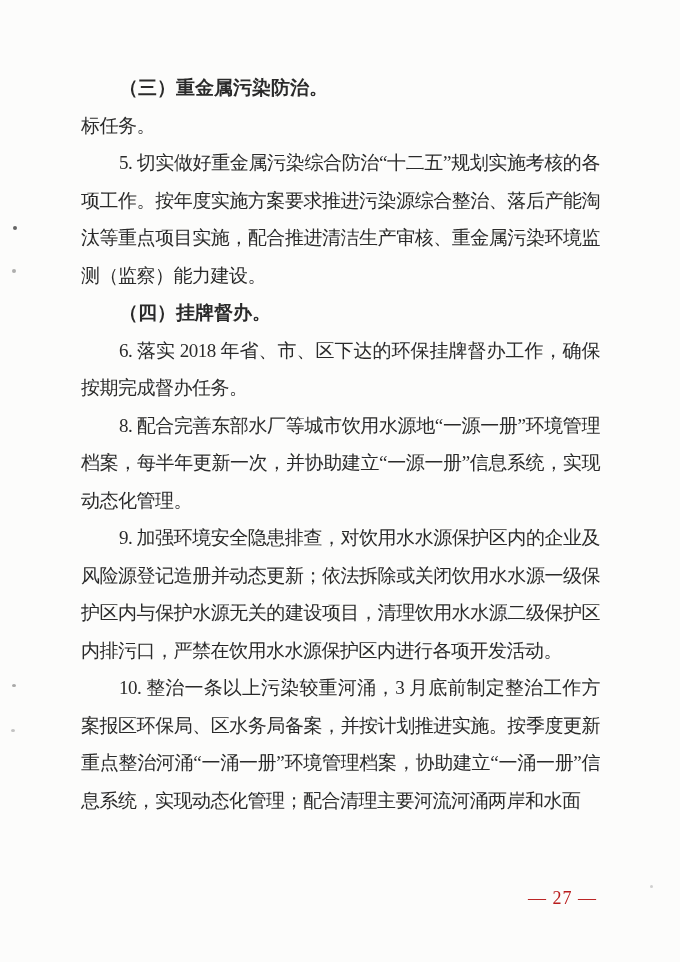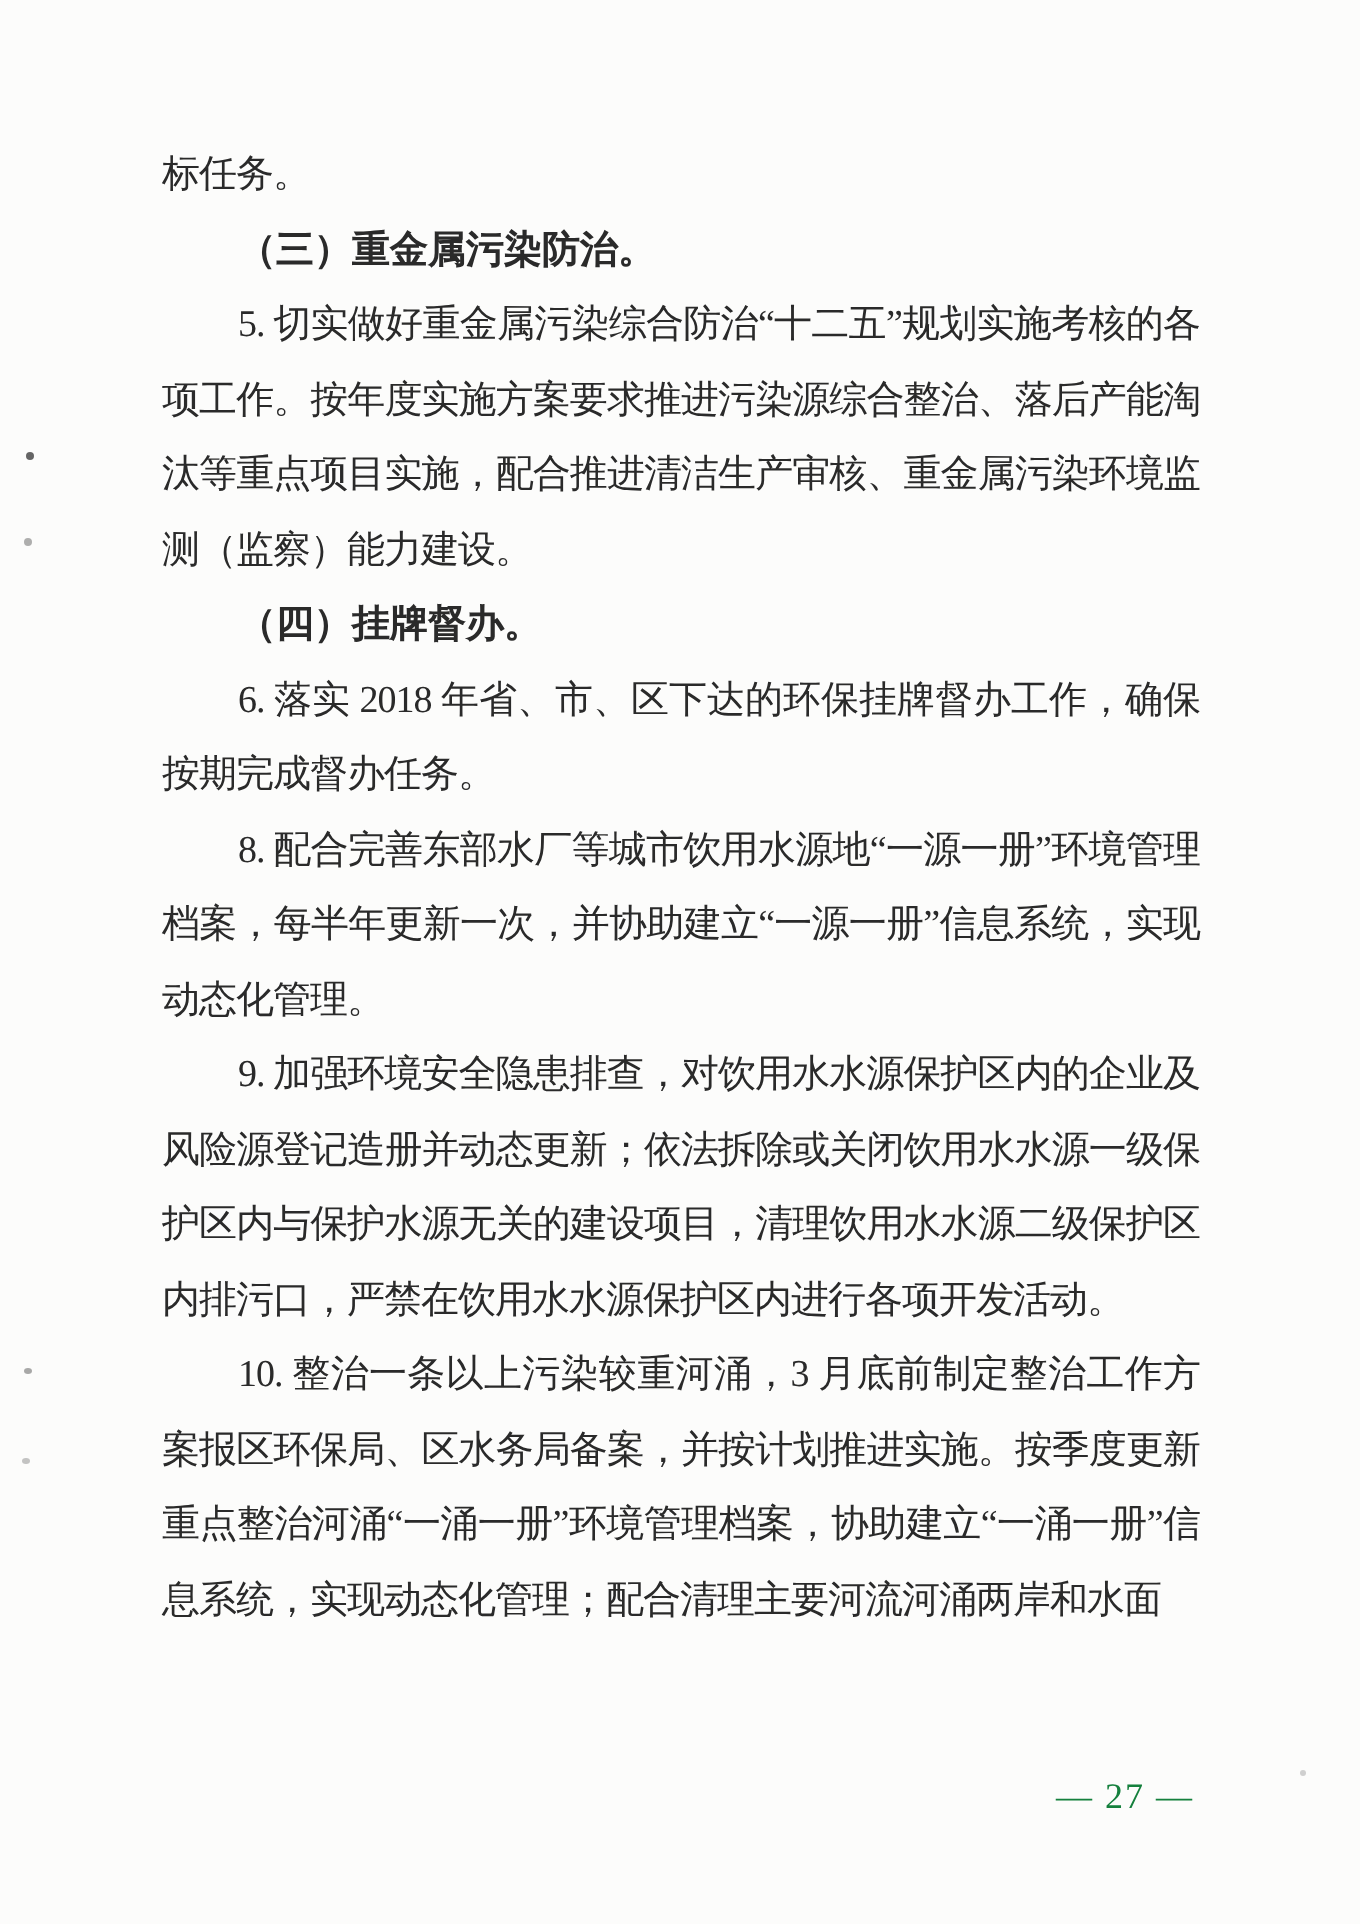--- a/index.html
+++ b/index.html
@@ -38,40 +38,40 @@
     font-weight: bold;
     text-align: left;
     letter-spacing: 0;
   }
   .page-number {
     position: absolute;
     top: 888px;
     right: 83px;
     font-size: 18px;
     letter-spacing: 1px;
-    color: #15803d;
+    color: #b91c1c;
   }
   .speck {
     position: absolute;
     border-radius: 50%;
   }
   .speck.s1 { left: 13px; top: 226px; width: 4px; height: 4px; background: #4a4a4a; opacity: 0.85; }
   .speck.s2 { left: 12px; top: 269px; width: 4px; height: 4px; background: #7a7a7a; opacity: 0.6; }
   .speck.s3 { left: 12px; top: 684px; width: 4px; height: 3px; background: #6f6f6f; opacity: 0.6; }
   .speck.s4 { left: 11px; top: 729px; width: 4px; height: 3px; background: #8a8a8a; opacity: 0.5; }
   .speck.s5 { left: 650px; top: 885px; width: 3px; height: 3px; background: #9a9a9a; opacity: 0.45; }
 </style>
 </head>
 <body>
 
 <div class="page">
 
   <div class="text-block">
+    <p class="para heading">（三）重金属污染防治。</p>
     <p class="para continuation">标任务。</p>
-    <p class="para heading">（三）重金属污染防治。</p>
     <p class="para">5. 切实做好重金属污染综合防治“十二五”规划实施考核的各项工作。按年度实施方案要求推进污染源综合整治、落后产能淘汰等重点项目实施，配合推进清洁生产审核、重金属污染环境监测（监察）能力建设。</p>
     <p class="para heading">（四）挂牌督办。</p>
     <p class="para">6. 落实 2018 年省、市、区下达的环保挂牌督办工作，确保按期完成督办任务。</p>
     <p class="para">8. 配合完善东部水厂等城市饮用水源地“一源一册”环境管理档案，每半年更新一次，并协助建立“一源一册”信息系统，实现动态化管理。</p>
     <p class="para">9. 加强环境安全隐患排查，对饮用水水源保护区内的企业及风险源登记造册并动态更新；依法拆除或关闭饮用水水源一级保护区内与保护水源无关的建设项目，清理饮用水水源二级保护区内排污口，严禁在饮用水水源保护区内进行各项开发活动。</p>
     <p class="para">10. 整治一条以上污染较重河涌，3 月底前制定整治工作方案报区环保局、区水务局备案，并按计划推进实施。按季度更新重点整治河涌“一涌一册”环境管理档案，协助建立“一涌一册”信息系统，实现动态化管理；配合清理主要河流河涌两岸和水面</p>
   </div>
 
   <div class="page-number">— 27 —</div>
 

